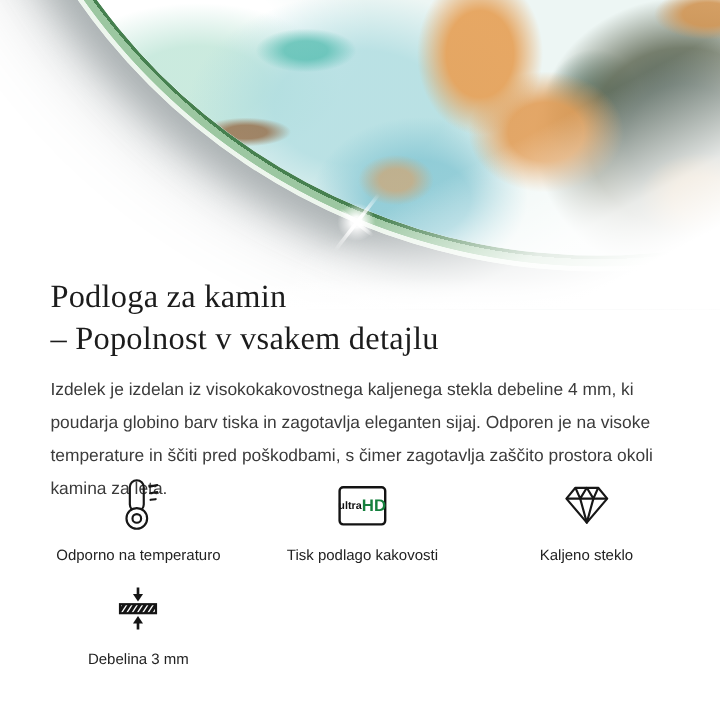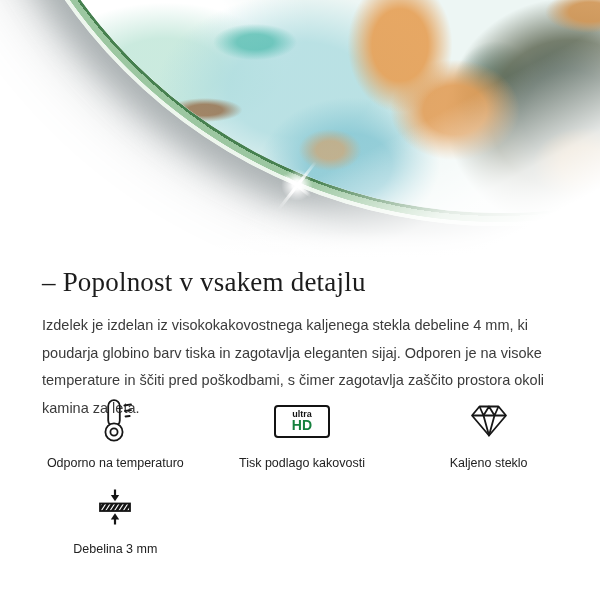--- a/index.html
+++ b/index.html
@@ -71,22 +71,22 @@
   
   .features {
     position:absolute; left:22px; top:398px; width:560px;
     display:grid; grid-template-columns:repeat(3,1fr); row-gap:14px;
   }
   .feature { display:flex; flex-direction:column; align-items:center; }
   .icon-wrap { height:46px; display:flex; align-items:center; justify-content:center; }
   .feature .label { margin-top:12px; font-size:12.5px; color:#222; white-space:nowrap; }
   .icon-stroke { stroke:#171717; fill:none; stroke-width:1.8; }
   .hd-badge {
-    width:56px; height:33px; border:2.4px solid #131313; border-radius:4px;
-    display:flex; flex-direction:column; align-items:center; justify-content:center; background:#fff;
+    width:40px; height:33px; border:2.4px solid #131313; border-radius:4px;
+    display:flex; flex-direction:row; align-items:center; justify-content:center; background:#fff;
   }
   .hd-top { font-size:9px; font-weight:700; line-height:9px; color:#131313; }
   .hd-bottom { font-size:14px; font-weight:800; line-height:13px; color:#15803d; letter-spacing:0.2px; }
 </style>
 </head>
 <body>
 
 <div class="page">
 
   <section class="hero">
@@ -95,21 +95,21 @@
         <div class="paint"></div>
       </div>
     </div>
     <div class="fade"></div>
     <div class="sparkle">
         <div class="glow"></div>
       </div>
   </section>
 
   <h1>
-    <br>
+    <span>Podloga za kamin</span><br>
     <span>– Popolnost v vsakem detajlu</span>
   </h1>
 
   <p class="description">Izdelek je izdelan iz visokokakovostnega kaljenega stekla debeline 4 mm, ki poudarja globino barv tiska in zagotavlja eleganten sijaj. Odporen je na visoke temperature in ščiti pred poškodbami, s čimer zagotavlja zaščito prostora okoli kamina za leta.</p>
 
   <div class="features">
 
     <div class="feature">
       <div class="icon-wrap">
         <svg width="36" height="46" viewBox="0 0 36 46">

